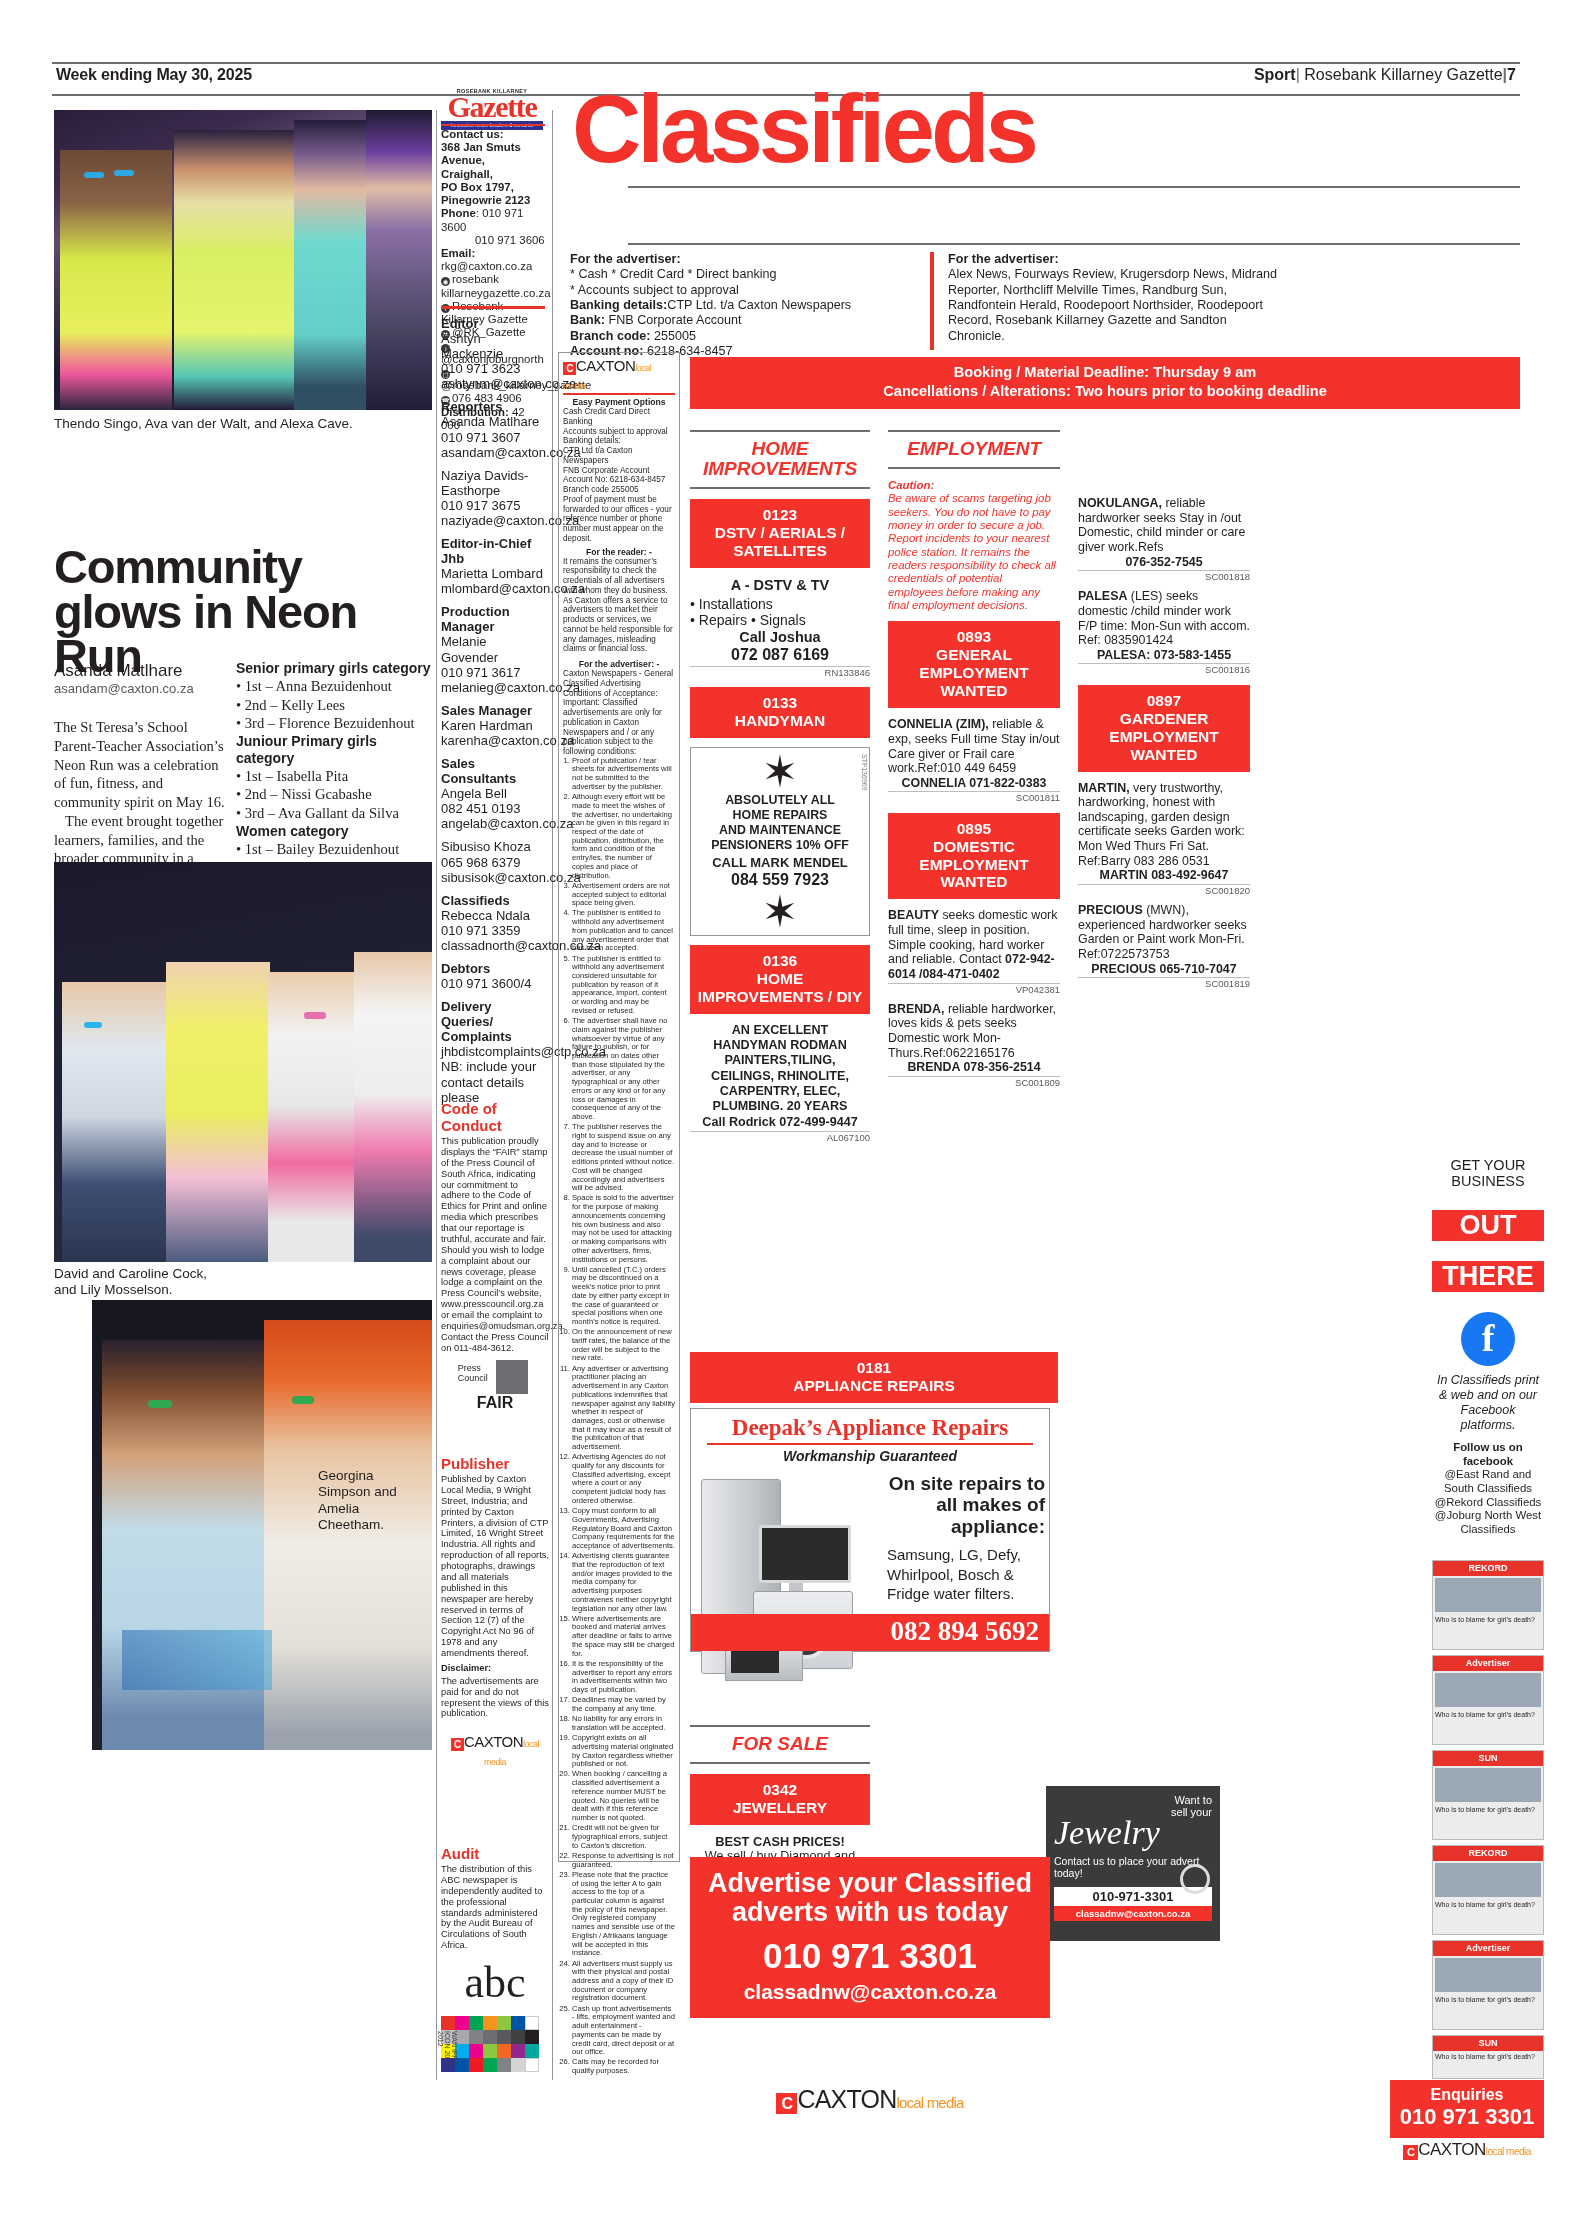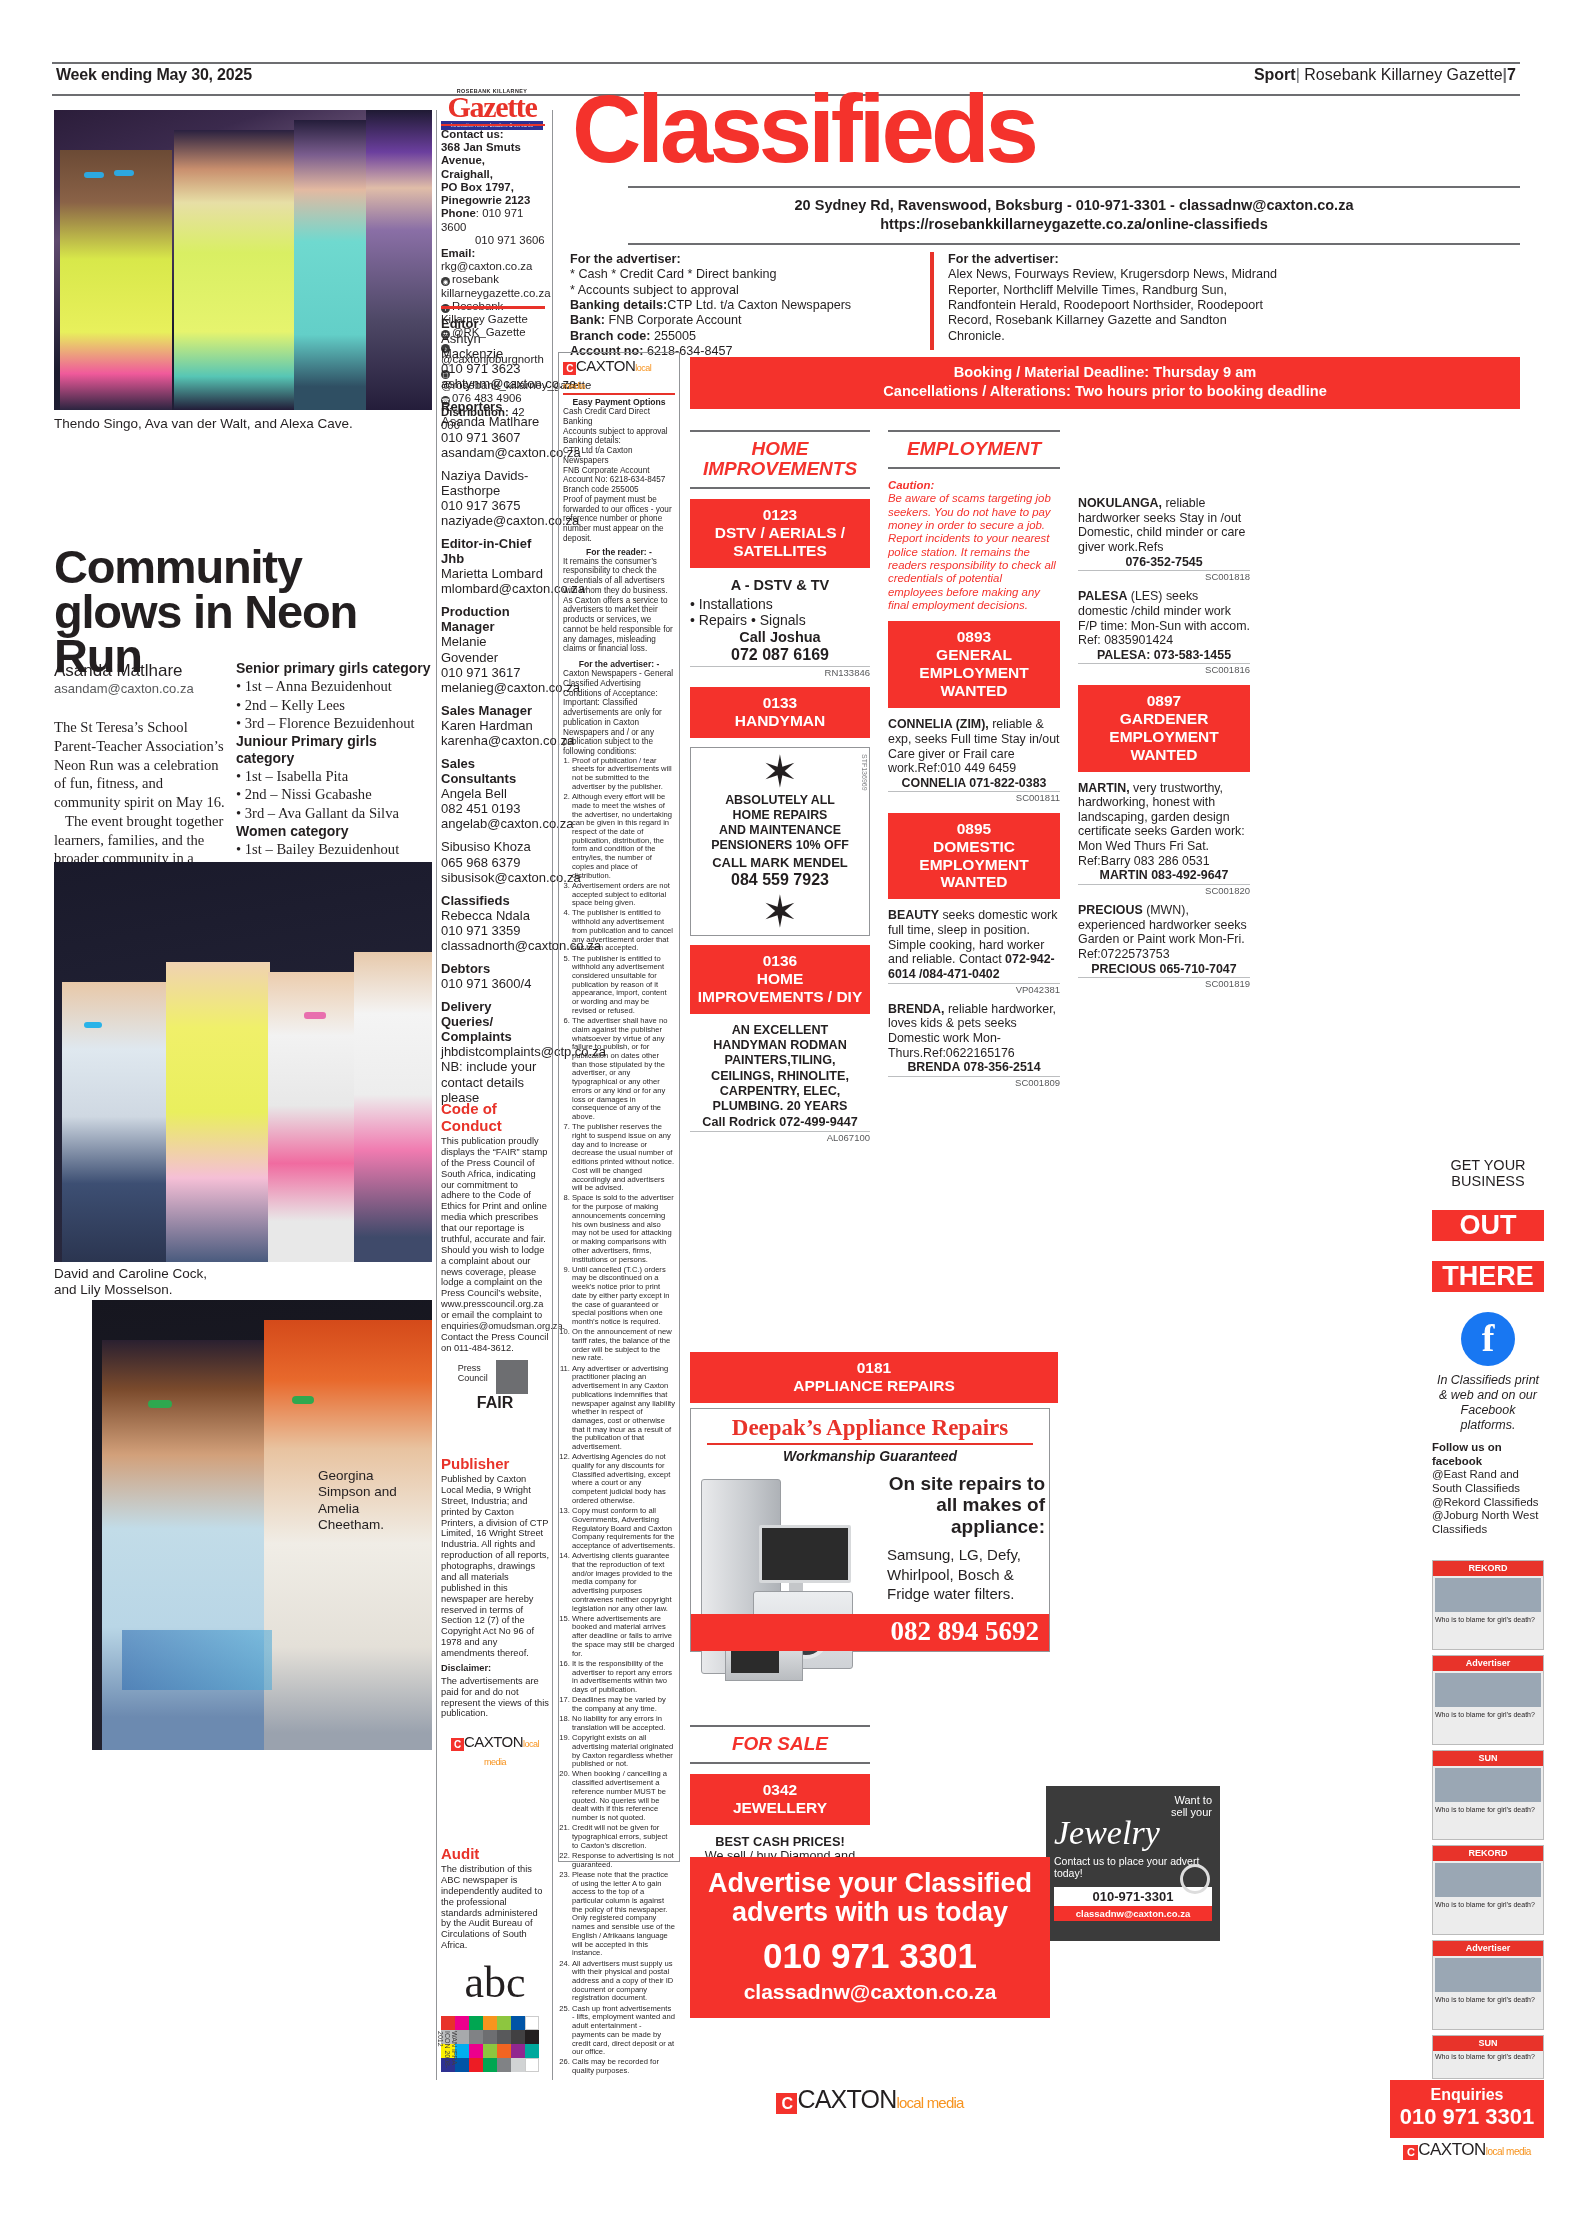--- a/index.html
+++ b/index.html
@@ -115,21 +115,21 @@
   .caxbox ol { padding-left:9px; margin:0; }
   .caxbox ol li { font-size:7.6px; line-height:1.15; margin-bottom:1.5px; }
 
   .fb-circle { width:54px; height:54px; border-radius:50%; background:#1877f2; color:#fff;
      font-weight:bold; font-size:38px; text-align:center; line-height:52px; font-family:"Liberation Serif",serif; }
 
   .gyb { position:absolute; left:1432px; top:1158px; width:112px; text-align:center; }
   .gyb .l1 { font-size:14.5px; line-height:1.1; }
   .gyb .out { background:#f4322c; color:#fff; font-weight:bold; font-size:27px; line-height:1.0; padding:2px 0; margin:20px 0;}
   .gyb .ital { font-style:italic; font-size:12.5px; line-height:1.2; margin-top:7px;}
-  .gyb .follow { font-size:11.4px; line-height:1.2; margin-top:8px; text-align:left;}
+  .gyb .follow { font-size:11.4px; line-height:1.2; margin-top:8px; text-align:center;}
   .gyb .follow b { font-weight:bold; }
 
   .enq { position:absolute; left:1390px; top:2080px; width:154px; background:#f4322c; color:#fff;
      text-align:center; padding:6px 0 8px; }
   .enq .a { font-size:16px; font-weight:bold; }
   .enq .b { font-size:22px; font-weight:bold; }
 
   .advbig { position:absolute; left:690px; top:1857px; width:360px; background:#f4322c; color:#fff;
      text-align:center; padding:12px 6px 14px; }
   .advbig .t1 { font-size:27px; font-weight:bold; line-height:1.06; }
@@ -388,24 +388,20 @@
           <div style="width:14px;height:14px;background:#808285;"></div>
           <div style="width:14px;height:14px;background:#d1d3d4;"></div>
           <div style="width:14px;height:14px;background:#fff;border:1px solid #ccc;"></div>
       </div>
     </div>
     <div style="writing-mode:vertical-rl;font-size:7px;position:absolute;left:-4px;top:186px;color:#414042;">WAN IFRA ICON 2008-2012</div>
   </div>
 
   <div class="cls-word">Classifieds</div>
   <div class="cls-rule" style="left:628px;top:186px;width:892px;"></div>
-  <div class="cls-addr" style="width:892px;left:628px;">
-    <div>20 Sydney Rd, Ravenswood, Boksburg - 010-971-3301 - classadnw@caxton.co.za</div>
-    <div>https://rosebankkillarneygazette.co.za/online-classifieds</div>
-  </div>
   <div class="cls-rule" style="left:628px;top:243px;width:892px;"></div>
 
   <div class="advbox" style="left:570px;top:252px;width:346px;">
     <div class="h">For the advertiser:</div>
     <div>* Cash * Credit Card * Direct banking</div>
     <div>* Accounts subject to approval</div>
     <div><b>Banking details:</b><span>CTP Ltd. t/a Caxton Newspapers</span></div>
     <div><b>Bank:</b> <span>FNB Corporate Account</span></div>
     <div><b>Branch code:</b> <span>255005</span></div>
     <div><b>Account no:</b> <span>6218-634-8457</span></div>

